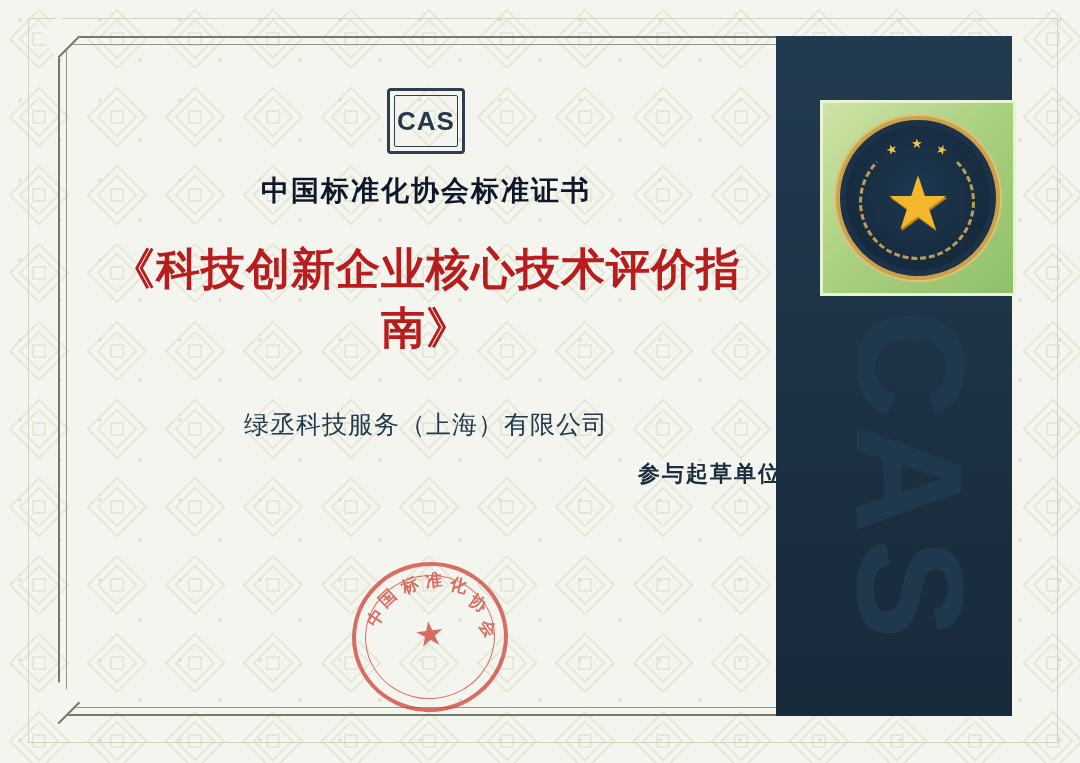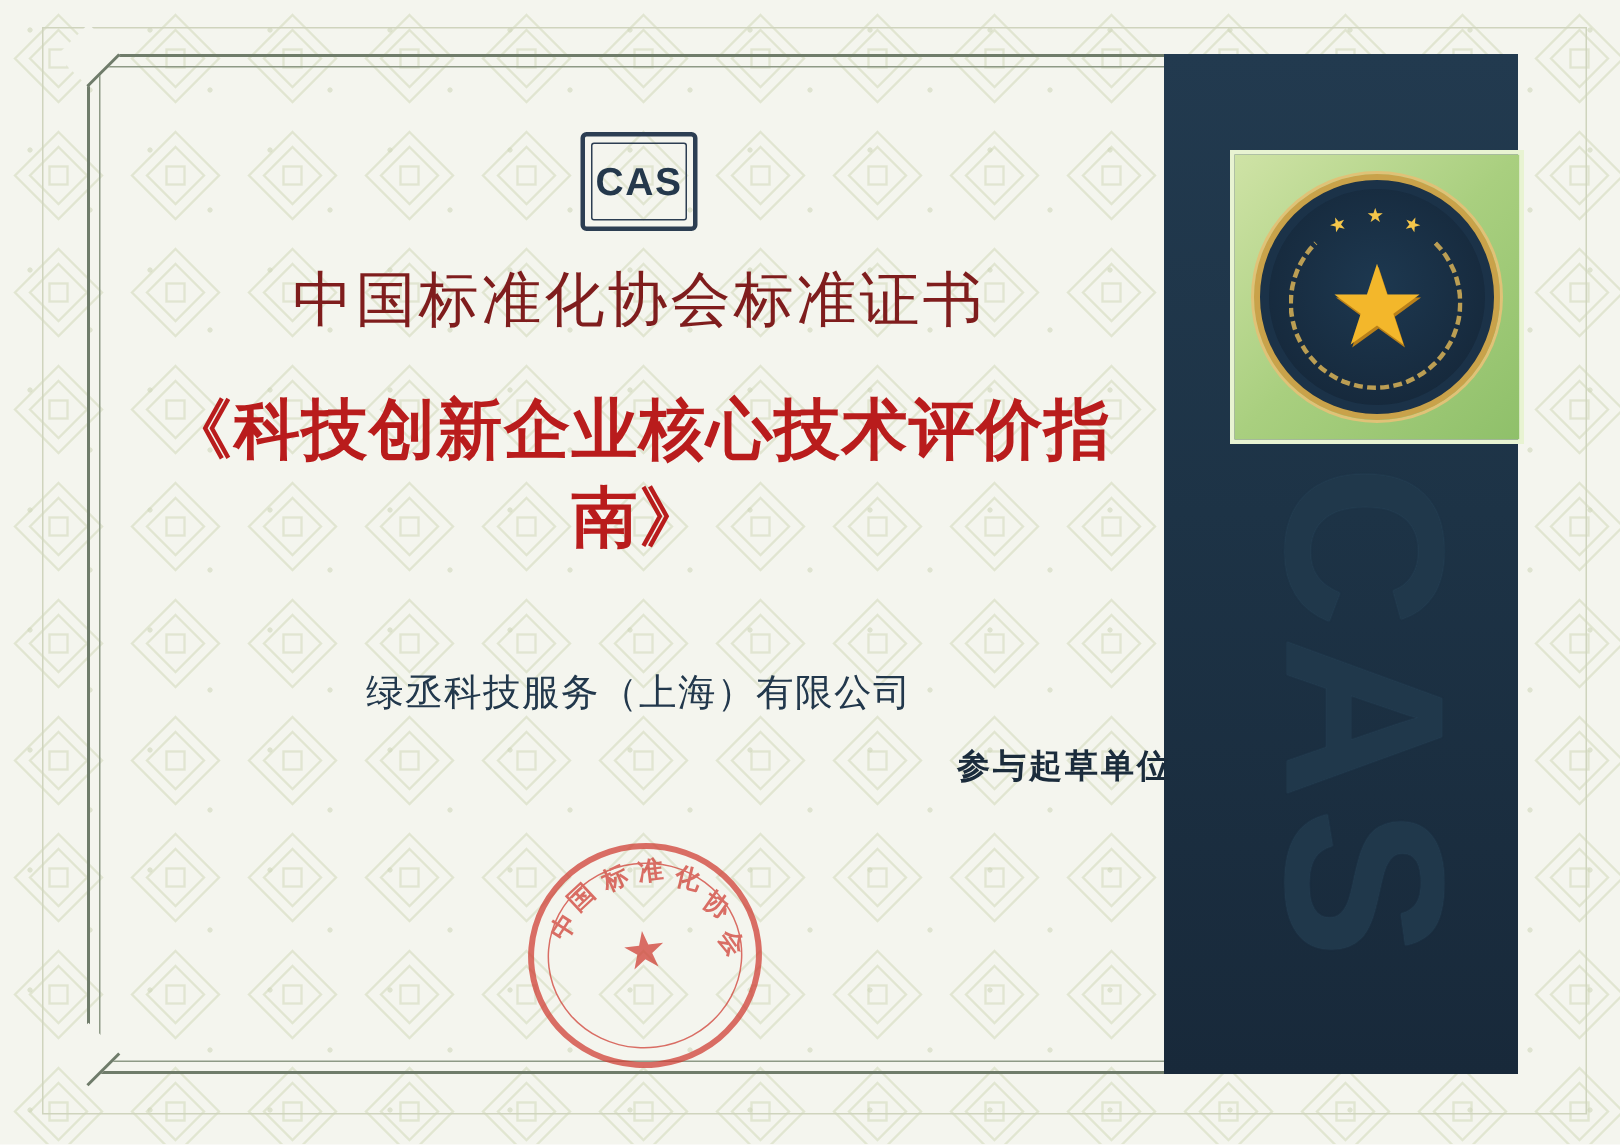--- a/index.html
+++ b/index.html
@@ -194,41 +194,41 @@
     content: "";
     position: absolute;
     inset: 4px;
     border: 1px solid #2c3e52;
     border-radius: 2px;
   }
   #cas-logo span { position: relative; z-index: 2; }
 
   #org-title {
     margin-top: 18px;
-    font-size: 40px;
-    font-weight: normal;
+    font-size: 28px;
+    font-weight: bold;
     letter-spacing: 2px;
-    color: #7f1d1d;
+    color: #0f172a;
   }
   #standard-code {
     margin-top: 26px;
     font-size: 27px;
     font-weight: bold;
     letter-spacing: 1px;
     color: #22384c;
   }
   #standard-name {
     margin-top: 30px;
     font-size: 44px;
     font-weight: bold;
     letter-spacing: 1px;
     color: #b91c1c;
   }
   #company-name {
-    margin-top: 70px;
+    margin-top: 50px;
     font-size: 25px;
     color: #22384c;
     letter-spacing: 1px;
   }
   #role-label {
     margin-top: 18px;
     font-size: 22px;
     font-weight: bold;
     color: #1b2c3c;
     letter-spacing: 2px;

